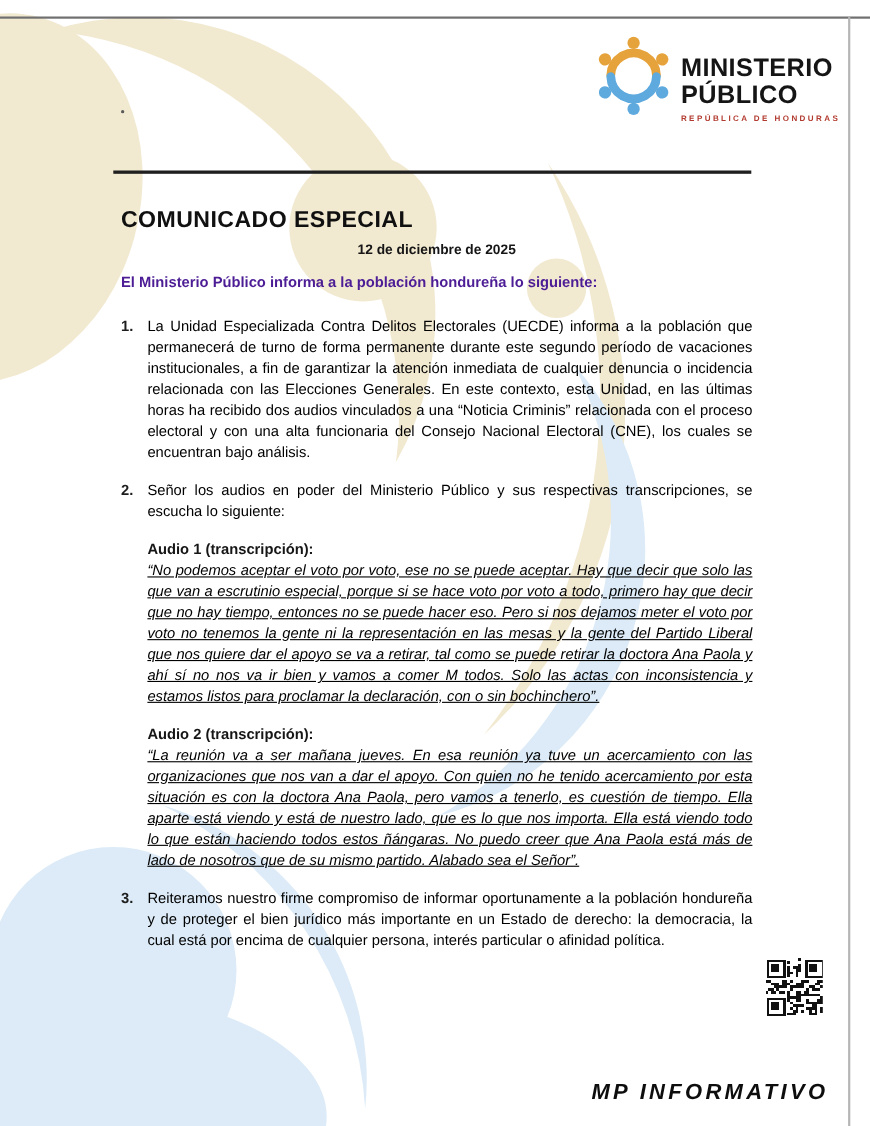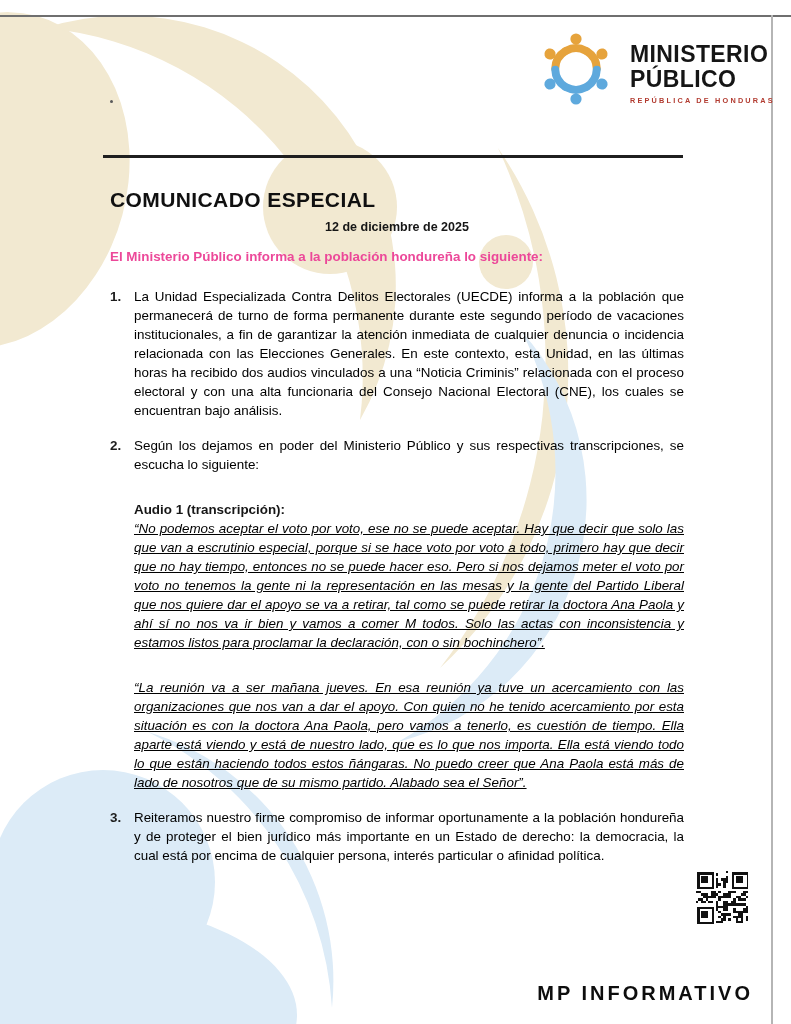--- a/index.html
+++ b/index.html
@@ -9,50 +9,50 @@
     background:#ffffff; overflow:hidden;
     font-family:"Liberation Sans", sans-serif; color:#1d1d1d;
   }
   .wm { position:absolute; inset:0; z-index:0; }
   .layer { position:absolute; z-index:1; }
 
   .topline  { top:15px; left:0; width:791px; height:2px; background:#6f6f6f; }
   .vline    { top:15px; left:771px; width:2px; height:1009px; background:#b5b5b5; }
   .tinydot  { top:100px; left:110px; width:3px; height:3px; border-radius:50%; background:#5a5a5a; }
 
-  .logo-wrap { top:26px; left:536px; display:flex; align-items:center; gap:14px; }
+  .logo-wrap { top:26px; left:536px; display:flex; align-items:flex-end; gap:3px; }
   .logo-svg  { width:80px; height:86px; }
   .logo-text { padding-top:8px; }
   .logo-title { font-size:23px; line-height:25px; font-weight:800; letter-spacing:0.4px; color:#151515; }
   .logo-sub   { margin-top:4px; font-size:7.3px; font-weight:700; letter-spacing:2.2px; color:#b23b30; white-space:nowrap; }
 
   .divider { top:155px; left:103px; width:580px; height:3px; background:#1f1f1f; }
 
   .doc-title { top:188px; left:110px; width:574px; text-align:left;
                font-size:21px; font-weight:800; letter-spacing:0.4px; color:#101010; }
   .doc-date  { top:220px; left:110px; width:574px; text-align:center;
                font-size:12.5px; font-weight:700; color:#161616; }
   .doc-intro { top:249px; left:110px; width:574px;
-               font-size:13.4px; font-weight:700; color:#ec4899; }
+               font-size:13.4px; font-weight:700; color:#4c1d95; }
 
   .doc-body { top:287px; left:110px; width:574px; }
   .item { display:grid; grid-template-columns:24px 1fr; margin-bottom:16px; }
   .item-num { font-weight:700; font-size:13.4px; line-height:19px; }
   .jtext { text-align:justify; font-size:13.4px; line-height:19px; color:#000000; }
-  .audio { margin-top:26px; }
+  .audio { margin-top:16px; }
   .audio-h { font-weight:700; font-size:13.4px; line-height:19px; color:#161616; }
   .quote { font-style:italic;text-decoration:underline; }
 
   .qr { top:870px; left:696px; width:52px; height:54px; }
   .qr svg { width:100%; height:100%; }
 
   .hashtags { top:946px; left:30px; font-size:17.5px; font-weight:800;
               color:#8e949c; line-height:28px; letter-spacing:0.2px; }
   .brand { top:982px; left:110px; width:643px; text-align:right;
-           font-size:20px; font-weight:800; letter-spacing:3px; color:#0d0d0d; }
+           font-size:20px; font-weight:800; letter-spacing:3px; color:#0d0d0d;font-style:italic; }
 </style>
 </head>
 <body>
 
 <div class="page">
 
   <svg class="wm" viewBox="0 0 791 1024" aria-hidden="true">
     <g fill="#f2e9d1">
       <ellipse cx="-8" cy="180" rx="135" ry="170" transform="rotate(15 -8 180)"></ellipse>
       <path d="M45,28 A270,270 0 0,1 360,420 A350,350 0 0,0 45,28 Z"></path>
@@ -121,26 +121,27 @@
   <main class="layer doc-body">
 
     <div class="item">
       <span class="item-num">1.</span>
       <p class="jtext">La Unidad Especializada Contra Delitos Electorales (UECDE) informa a la población que permanecerá de turno de forma permanente durante este segundo período de vacaciones institucionales, a fin de garantizar la atención inmediata de cualquier denuncia o incidencia relacionada con las Elecciones Generales. En este contexto, esta Unidad, en las últimas horas ha recibido dos audios vinculados a una “Noticia Criminis” relacionada con el proceso electoral y con una alta funcionaria del Consejo Nacional Electoral (CNE), los cuales se encuentran bajo análisis.</p>
     </div>
 
     <div class="item">
       <span class="item-num">2.</span>
       <div>
-        <p class="jtext">Según los dejamos en poder del Ministerio Público y sus respectivas transcripciones, se escucha lo siguiente:</p>
+        <p class="jtext">Señor los audios en poder del Ministerio Público y sus respectivas transcripciones, se escucha lo siguiente:</p>
         <div class="audio">
           <div class="audio-h">Audio 1 (transcripción):</div>
           <p class="jtext quote">“No podemos aceptar el voto por voto, ese no se puede aceptar. Hay que decir que solo las que van a escrutinio especial, porque si se hace voto por voto a todo, primero hay que decir que no hay tiempo, entonces no se puede hacer eso. Pero si nos dejamos meter el voto por voto no tenemos la gente ni la representación en las mesas y la gente del Partido Liberal que nos quiere dar el apoyo se va a retirar, tal como se puede retirar la doctora Ana Paola y ahí sí no nos va ir bien y vamos a comer M todos. Solo las actas con inconsistencia y estamos listos para proclamar la declaración, con o sin bochinchero”.</p>
         </div>
         <div class="audio">
+          <div class="audio-h">Audio 2 (transcripción):</div>
           <p class="jtext quote">“La reunión va a ser mañana jueves. En esa reunión ya tuve un acercamiento con las organizaciones que nos van a dar el apoyo. Con quien no he tenido acercamiento por esta situación es con la doctora Ana Paola, pero vamos a tenerlo, es cuestión de tiempo. Ella aparte está viendo y está de nuestro lado, que es lo que nos importa. Ella está viendo todo lo que están haciendo todos estos ñángaras. No puedo creer que Ana Paola está más de lado de nosotros que de su mismo partido. Alabado sea el Señor”.</p>
         </div>
       </div>
     </div>
 
     <div class="item">
       <span class="item-num">3.</span>
       <p class="jtext">Reiteramos nuestro firme compromiso de informar oportunamente a la población hondureña y de proteger el bien jurídico más importante en un Estado de derecho: la democracia, la cual está por encima de cualquier persona, interés particular o afinidad política.</p>
     </div>
 

